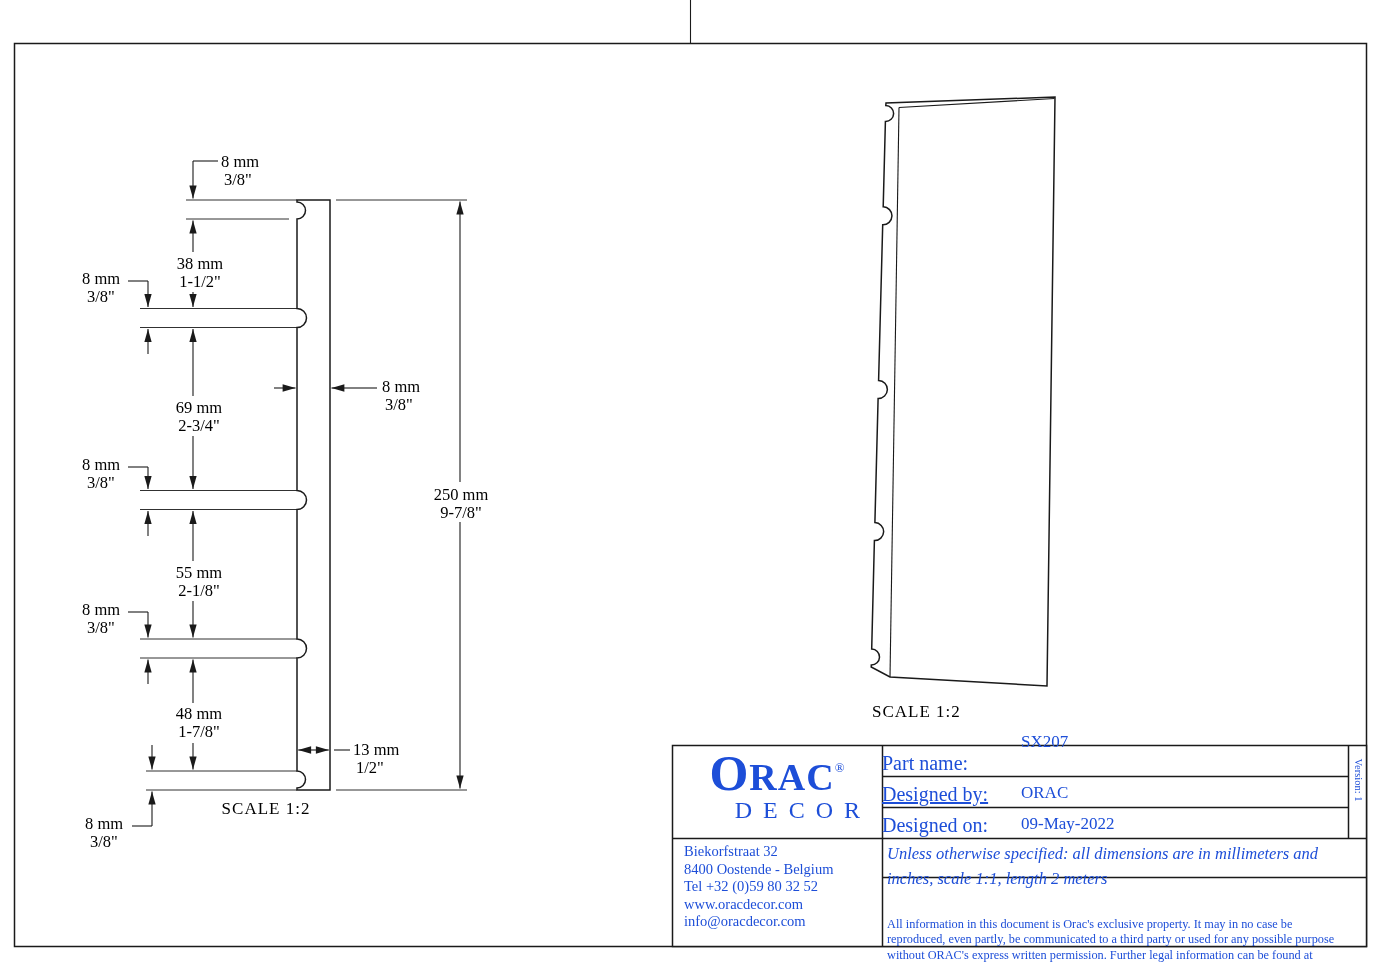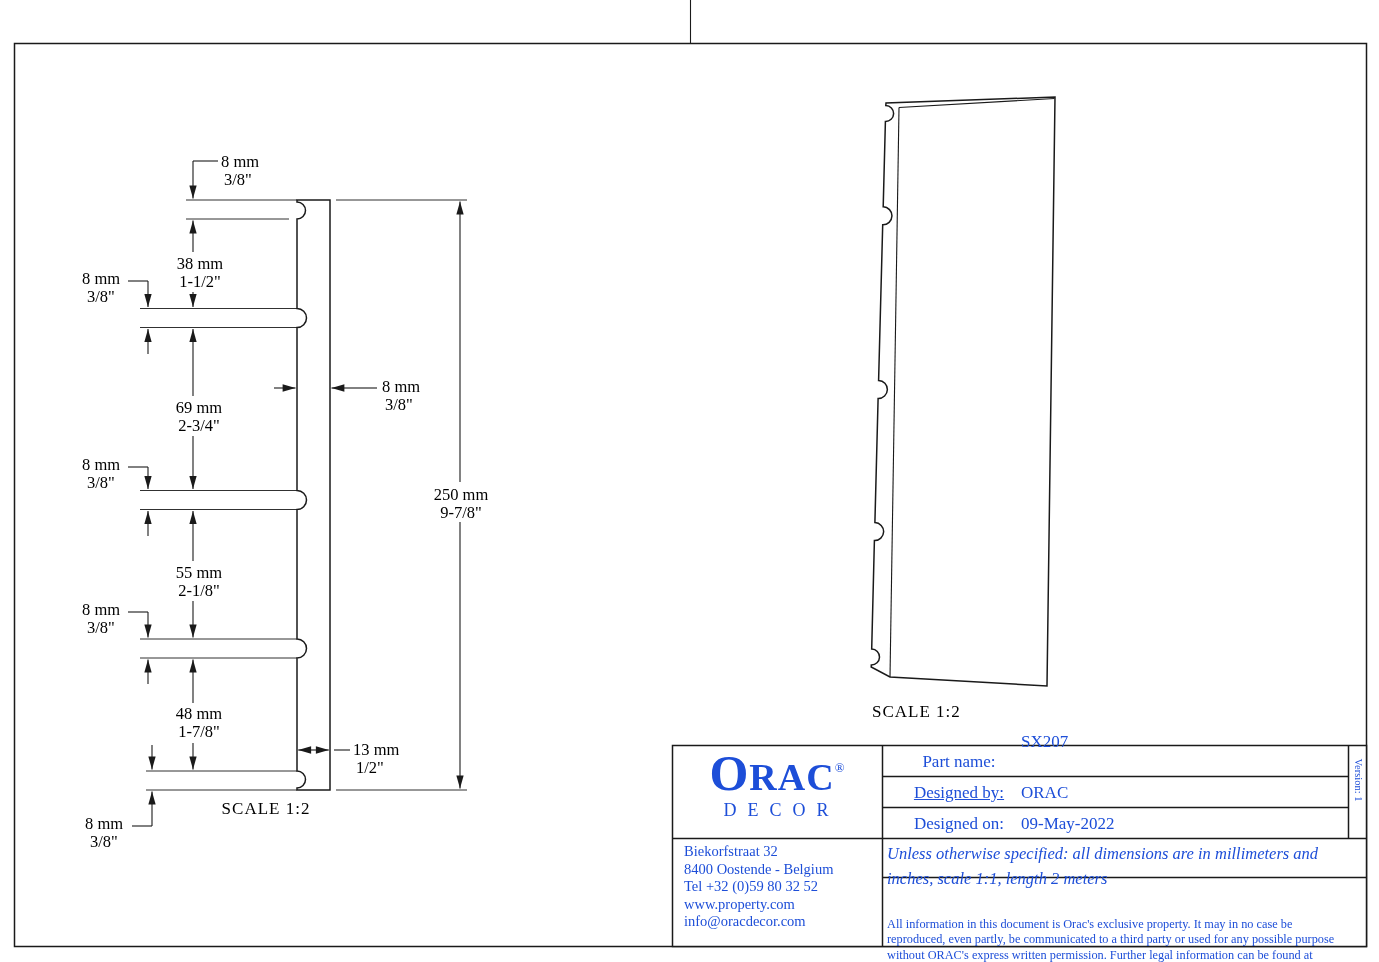--- a/index.html
+++ b/index.html
@@ -1,25 +1,25 @@
 <!DOCTYPE html>
 <html><head>
 <meta charset="utf-8">
 <style>
   html,body{margin:0;padding:0;background:#ffffff;}
   .page{position:relative;width:1379px;height:962px;background:#ffffff;overflow:hidden;
         font-family:"Liberation Serif",serif;color:#1d4ed8;}
   .page svg{position:absolute;left:0;top:0;}
-  .tb-label{position:absolute;font-size:17px;text-align:center;white-space:nowrap;padding-left:12px;}
+  .tb-label{position:absolute;font-size:20px;text-align:left;white-space:nowrap;}
   .tb-value{position:absolute;font-size:17px;white-space:nowrap;}
   .logo-wrap{position:absolute;left:684px;top:746px;width:187px;text-align:center;}
   .logo-orac{font-size:38px;font-weight:700;line-height:44px;letter-spacing:1px;}
   .logo-orac::first-letter{font-size:50px;}
   .logo-reg{font-size:13px;vertical-align:18px;font-weight:400;}
-  .logo-decor{font-size:18px;letter-spacing:11px;margin-left:8px;line-height:22px;}
+  .logo-decor{font-size:24px;letter-spacing:11px;margin-left:8px;line-height:22px;text-align:right;}
   .addr{position:absolute;left:684px;top:843px;width:187px;text-align:left;
         font-size:14.5px;line-height:17.6px;white-space:nowrap;}
   .version{position:absolute;left:1311px;top:773px;width:91px;height:14px;font-size:10.5px;
         text-align:center;transform:rotate(90deg);}
   .spec{position:absolute;left:887px;top:841px;width:475px;font-size:16.5px;line-height:25px;font-style:italic;}
   .legal{position:absolute;left:887px;top:881px;width:458px;font-size:12.3px;line-height:15.4px;margin-top:36px;}
 </style>
 </head>
 <body>
 
@@ -183,21 +183,21 @@
 
 <div class="logo-wrap">
   <div class="logo-orac"><span>ORAC</span><span class="logo-reg">®</span></div>
   <div class="logo-decor">DECOR</div>
 </div>
 
 <div class="addr">
   <div>Biekorfstraat 32</div>
   <div>8400 Oostende - Belgium</div>
   <div>Tel  +32 (0)59 80 32 52</div>
-  <div>www.property.com</div>
+  <div>www.oracdecor.com</div>
   <div>info@oracdecor.com</div>
 </div>
 
 <div class="tb-label" style="left:882px;top:752px;width:130px;">Part name:</div>
 <div class="tb-value" style="left:1021px;top:732px;">SX207</div>
 
 <div class="tb-label" style="left:882px;top:783px;width:130px;text-decoration:underline;">Designed by:</div>
 <div class="tb-value" style="left:1021px;top:783px;">ORAC</div>
 
 <div class="tb-label" style="left:882px;top:814px;width:130px;">Designed on:</div>

